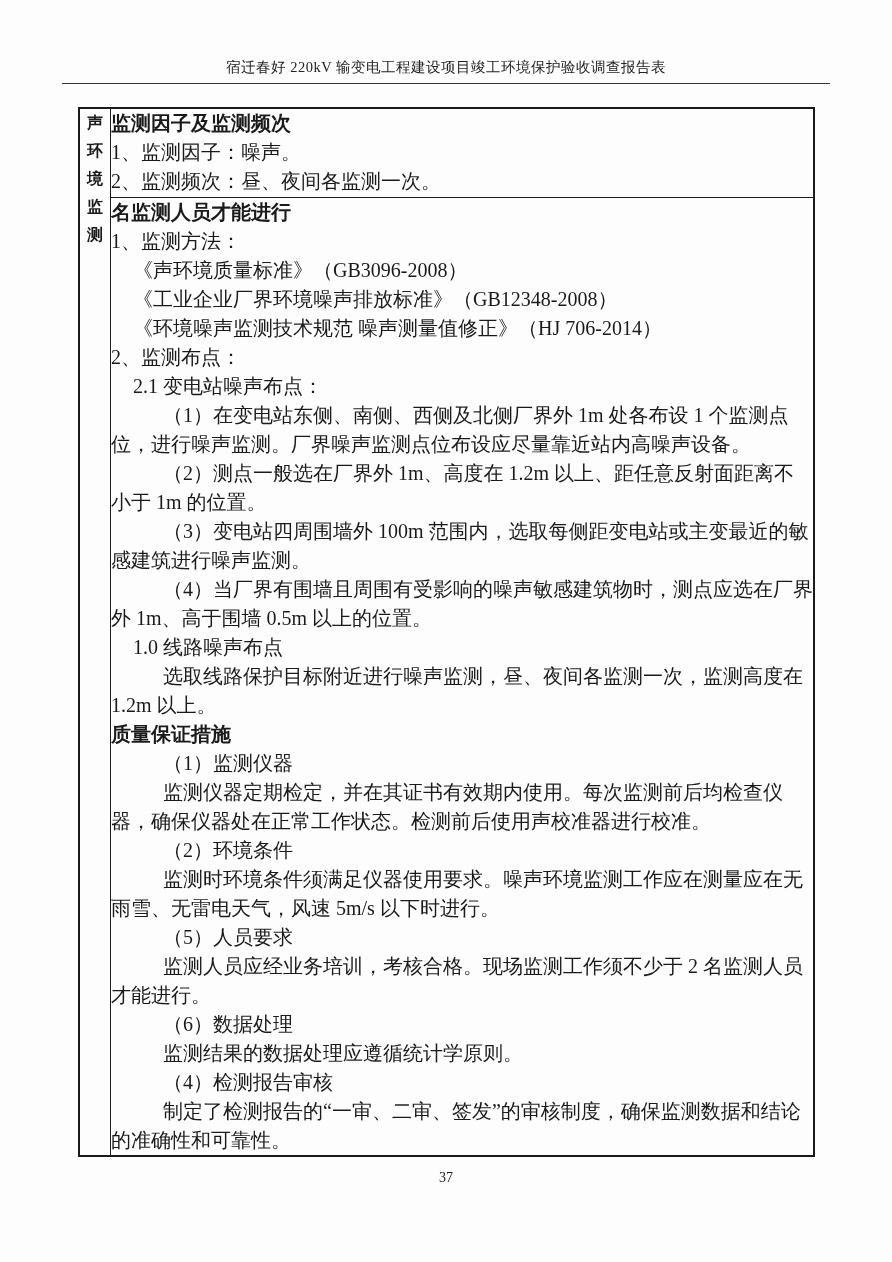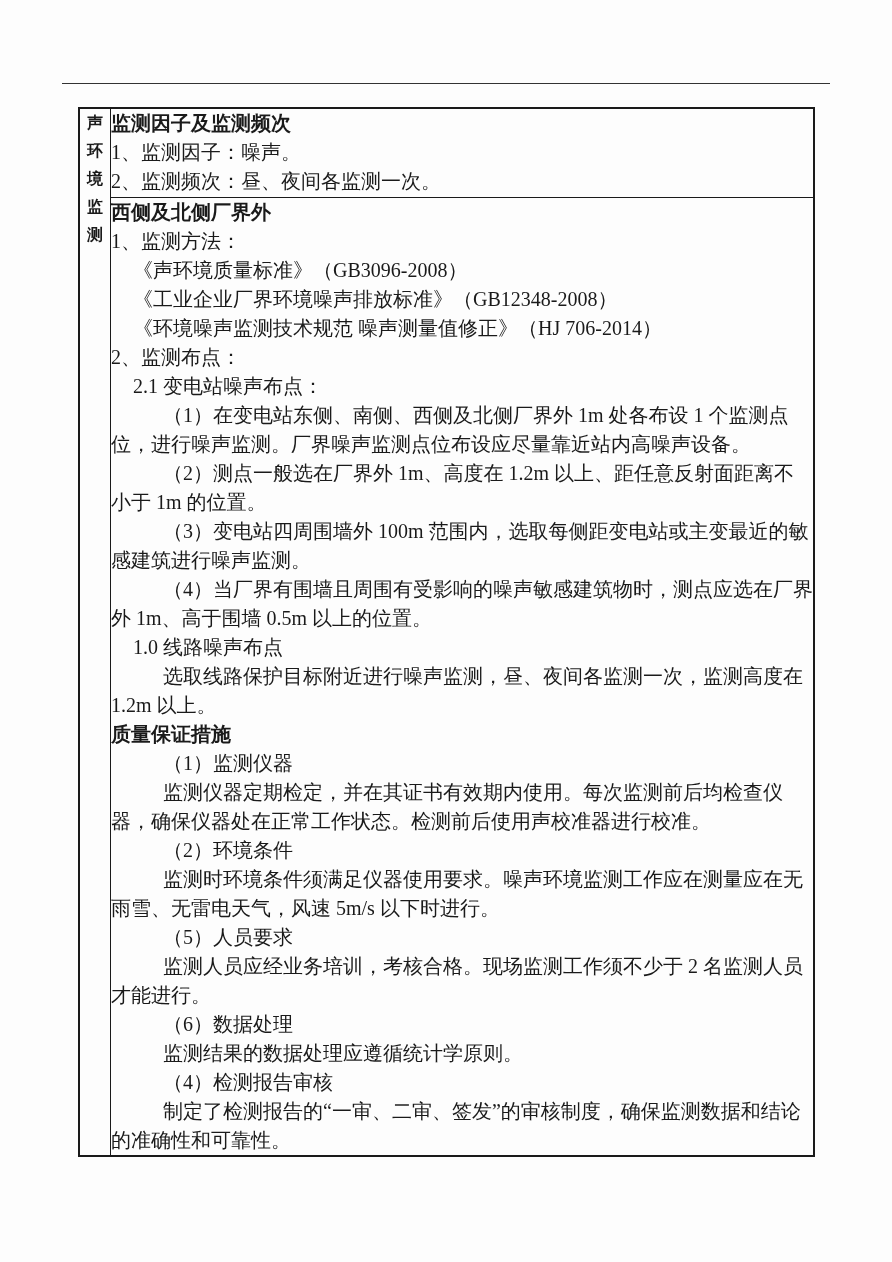--- a/index.html
+++ b/index.html
@@ -77,38 +77,39 @@
     text-align: center;
     font-size: 14px;
     color: #222;
   }
 </style>
 </head>
 <body>
 
 <div class="page">
 
+  <div class="doc-title">宿迁春好 220kV 输变电工程建设项目竣工环境保护验收调查报告表</div>
 
   <div class="header-rule"></div>
 
   <table class="report-table">
     <tbody>
       <tr class="row-first">
         <td class="label-cell" rowspan="2">
           <div class="vertical-label">声环境监测</div>
         </td>
         <td class="content-cell">
             <div class="para bold">监测因子及监测频次</div>
             <div class="para">1、监测因子：噪声。</div>
             <div class="para">2、监测频次：昼、夜间各监测一次。</div>
           </td>
       </tr>
       <tr class="row-second">
         <td class="content-cell">
-            <div class="para bold">西侧及北侧厂界外</div>
+            <div class="para bold">名监测人员才能进行</div>
             <div class="para">1、监测方法：</div>
             <div class="para ind1">《声环境质量标准》（GB3096-2008）</div>
             <div class="para ind1">《工业企业厂界环境噪声排放标准》（GB12348-2008）</div>
             <div class="para ind1">《环境噪声监测技术规范  噪声测量值修正》（HJ 706-2014）</div>
             <div class="para">2、监测布点：</div>
             <div class="para ind1">2.1 变电站噪声布点：</div>
             <div class="para ind2">（1）在变电站东侧、南侧、西侧及北侧厂界外 1m 处各布设 1 个监测点位，进行噪声监测。厂界噪声监测点位布设应尽量靠近站内高噪声设备。</div>
             <div class="para ind2">（2）测点一般选在厂界外 1m、高度在 1.2m 以上、距任意反射面距离不小于 1m 的位置。</div>
             <div class="para ind2">（3）变电站四周围墙外 100m 范围内，选取每侧距变电站或主变最近的敏感建筑进行噪声监测。</div>
             <div class="para ind2">（4）当厂界有围墙且周围有受影响的噪声敏感建筑物时，测点应选在厂界外 1m、高于围墙 0.5m 以上的位置。</div>
@@ -123,14 +124,15 @@
             <div class="para ind2">监测人员应经业务培训，考核合格。现场监测工作须不少于 2 名监测人员才能进行。</div>
             <div class="para ind2">（6）数据处理</div>
             <div class="para ind2">监测结果的数据处理应遵循统计学原则。</div>
             <div class="para ind2">（4）检测报告审核</div>
             <div class="para ind2">制定了检测报告的“一审、二审、签发”的审核制度，确保监测数据和结论的准确性和可靠性。</div>
           </td>
       </tr>
     </tbody>
   </table>
 
+  <div class="page-number">37</div>
 
 </div>
 
 </body></html>

